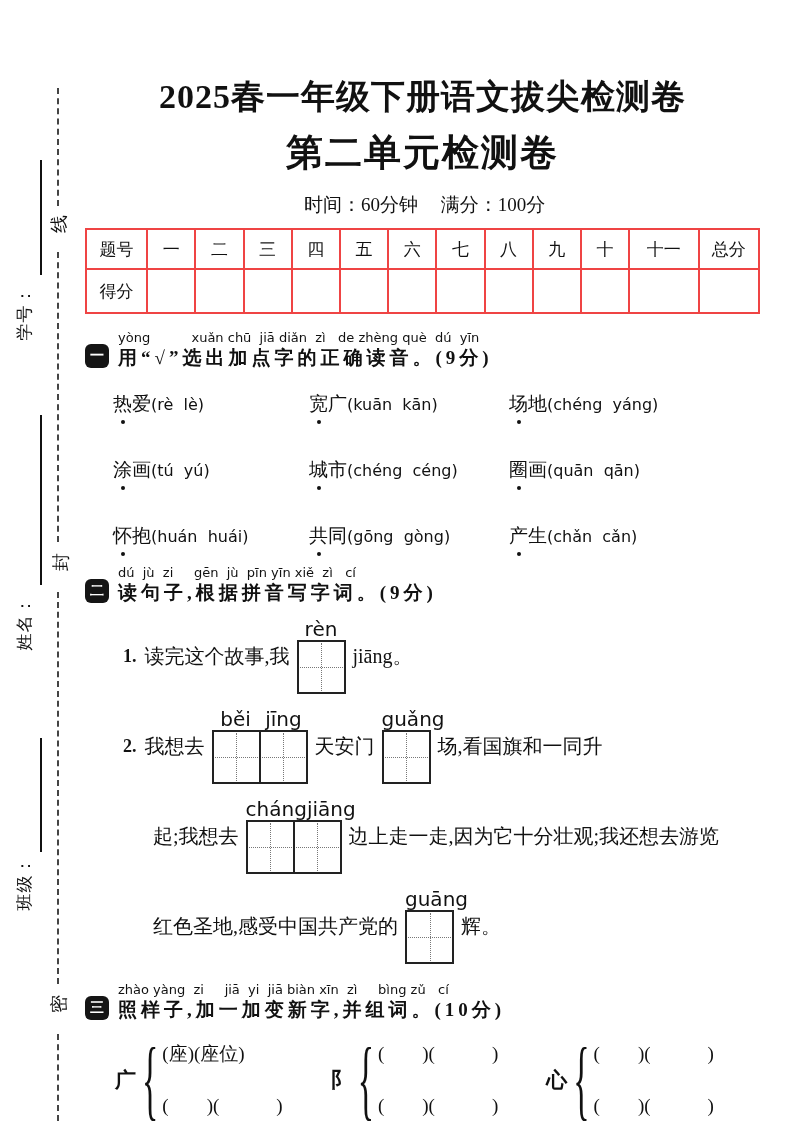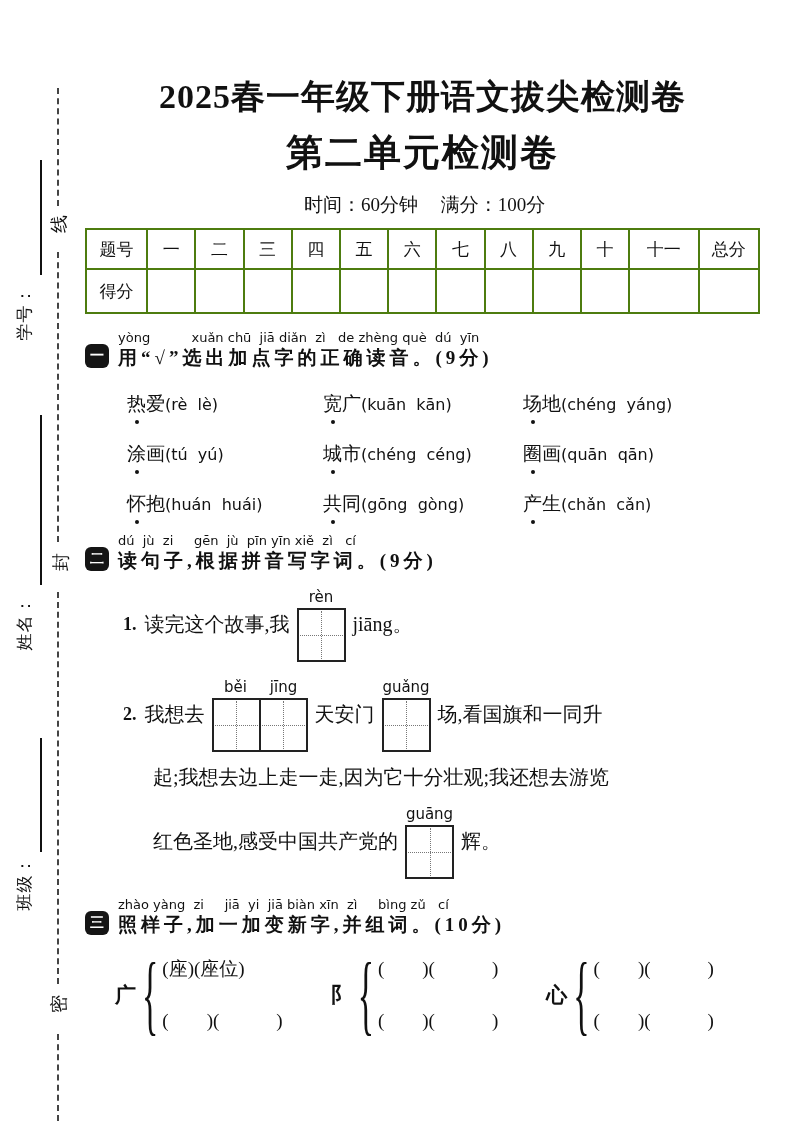--- a/index.html
+++ b/index.html
@@ -19,50 +19,50 @@
     transform:rotate(-90deg);}
 
   
   .content{position:absolute;left:85px;top:0;width:675px;}
   .title1{margin:74px 0 0;text-align:center;font-size:34px;font-weight:bold;letter-spacing:1px;}
   .title2{margin:8px 0 0;text-align:center;font-size:37px;font-weight:bold;letter-spacing:2px;}
   .info-line{margin-top:14px;text-align:center;font-size:19px;padding-right:14px;}
   .info-line span{margin-left:18px;}
 
   table.score{border-collapse:collapse;margin-top:10px;table-layout:fixed;}
-  table.score td{border:2px solid #4d7c0f;text-align:center;font-size:17px;padding:4px;}
+  table.score td{border:2px solid #ef4444;text-align:center;font-size:17px;padding:4px;}
   .row-head td{height:30px;}
   .row-score td{height:34px;margin-top:24px;}
   .col-label{width:62px;} .col-n{width:45px;} .col-11{width:73px;} .col-total{width:61px;}
 
   
   .q-header{display:flex;align-items:flex-end;gap:9px;margin-top:16px;}
   .q-icon{width:24px;height:24px;background:#151515;border-radius:6px;color:#fff;
     display:flex;align-items:center;justify-content:center;
     font-size:14px;font-weight:bold;margin-bottom:3px;flex:0 0 auto;}
   .pinyin-line{font-family:"DejaVu Sans","Liberation Sans",sans-serif;
     font-size:13px;white-space:pre;line-height:15px;}
   .q-title{font-size:19px;font-weight:bold;letter-spacing:4px;line-height:26px;white-space:nowrap;}
 
   
   .q1-grid{display:grid;grid-template-columns:196px 200px 1fr;
-    row-gap:24px;margin:20px 0 6px 42px;font-size:19px;}
+    row-gap:40px;margin:20px 0 6px 28px;font-size:19px;}
   .q1-item{white-space:pre;}
   .dot-head{position:relative;display:inline-block;}
   .dot-head::after{content:"";position:absolute;left:50%;bottom:-7px;width:4px;height:4px;
     background:#111;border-radius:50%;transform:translateX(-50%);}
   .py{font-family:"DejaVu Sans","Liberation Sans",sans-serif;font-size:16px;white-space:pre;}
 
   
   .sentence{display:flex;align-items:center;font-size:20px;margin-top:4px;
     margin-bottom:10px;white-space:nowrap;}
   .snum{font-weight:bold;font-size:18px;margin-right:8px;}
   .box-group{position:relative;margin:24px 7px 2px;}
   .pinyin-row{position:absolute;top:-20px;left:0;right:0;display:flex;
-    font-family:"DejaVu Sans","Liberation Sans",sans-serif;font-size:15px;line-height:18px;}
+    font-family:"DejaVu Sans","Liberation Sans",sans-serif;font-size:20px;line-height:18px;}
   .pinyin-row span{flex:1;text-align:center;}
   .tian-row{display:flex;}
   .tian-box{width:45px;height:50px;border:2px solid #222;position:relative;background:#fff;}
   .tian-box + .tian-box{border-left:none;}
   .tian-box::before{content:"";position:absolute;left:1px;right:1px;top:50%;border-top:1px dotted #777;}
   .tian-box::after{content:"";position:absolute;top:1px;bottom:1px;left:50%;border-left:1px dotted #777;}
 
   
   .q3-row{display:flex;margin:18px 0 0 30px;gap:48px;}
   .q3-group{display:flex;align-items:center;}
@@ -206,20 +206,30 @@
           <div class="tian-row">
               <div class="tian-box"></div>
             </div>
         </div>
         <span>场,看国旗和</span>
         <span>一同升</span>
       </div>
 
       <div class="sentence" style="margin-left:68px;">
         <span>起;我想去</span>
+        <div class="box-group">
+          <div class="pinyin-row">
+              <span>cháng</span>
+              <span>jiāng</span>
+            </div>
+          <div class="tian-row">
+              <div class="tian-box"></div>
+              <div class="tian-box"></div>
+            </div>
+        </div>
         <span>边上走一走,因为它十分壮观;我还想去游览</span>
       </div>
 
       <div class="sentence" style="margin-left:68px;">
         <span>红色圣地,感受中国共产党的</span>
         <div class="box-group">
           <div class="pinyin-row">
               <span>guāng</span>
             </div>
           <div class="tian-row">

